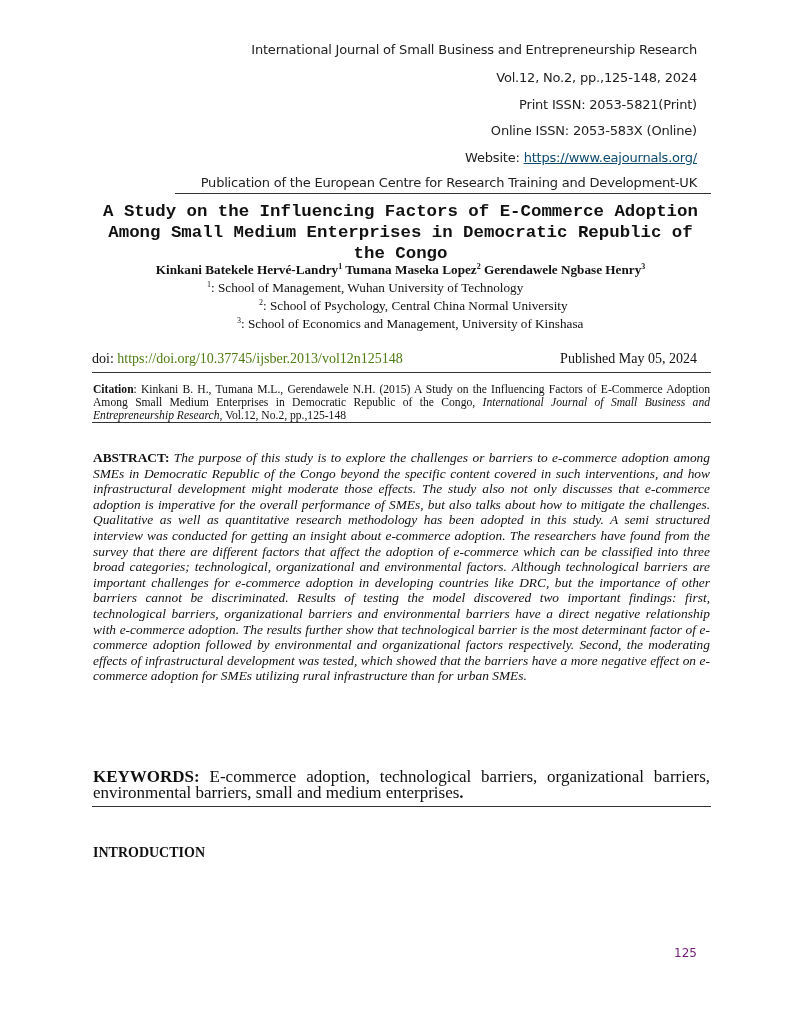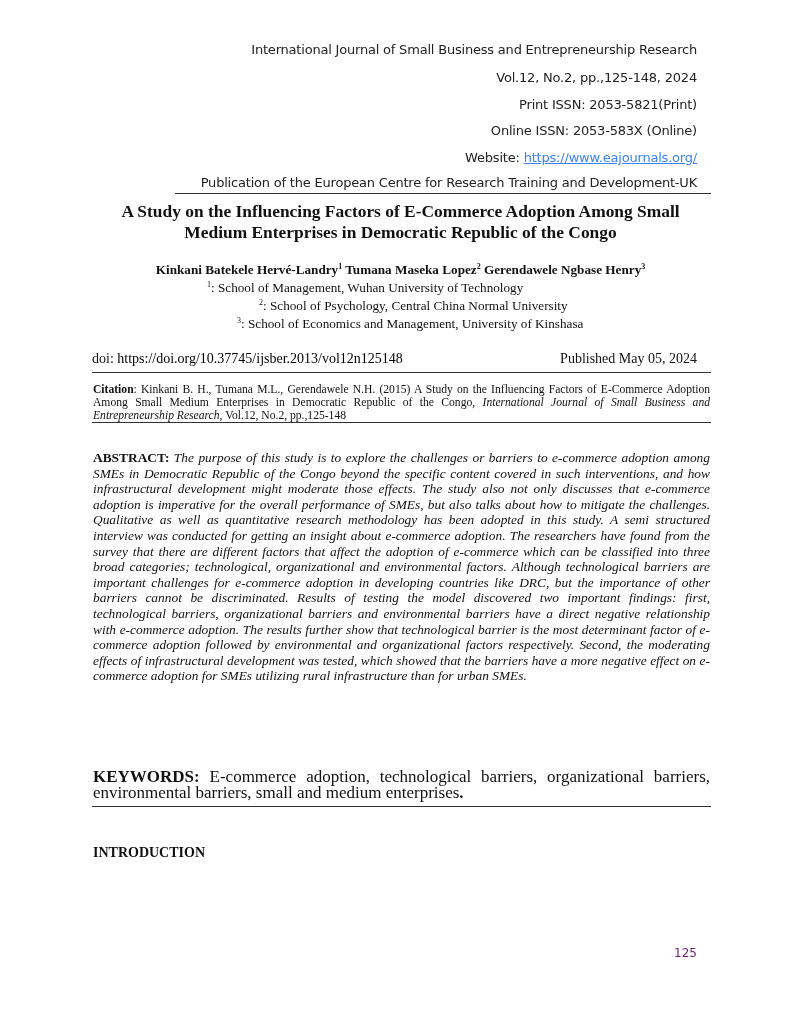--- a/index.html
+++ b/index.html
@@ -1,35 +1,35 @@
 <!DOCTYPE html>
 <html><head>
 <meta charset="utf-8">
 <style>
   html, body { margin: 0; padding: 0; background: #ffffff; }
   body { width: 791px; height: 1024px; position: relative; overflow: hidden; color: #111; }
   .page { position: absolute; left: 0; top: 0; width: 791px; height: 1024px; }
   .hdr { position: absolute; right: 94px; text-align: right; font-family: "DejaVu Sans", sans-serif; font-size: 13px; color: #222; white-space: nowrap; letter-spacing: -0.2px; }
-  .hdr a { color: #3b82f6; text-decoration: underline; }
+  .hdr a { color: #0c4a6e; text-decoration: underline; }
   #h1 { top: 42px; }
   #h2 { top: 70px; margin-left: 18px; }
   #h3 { top: 97px; }
   #h4 { top: 123px; }
   #h5 { top: 150px; }
   #h6 { top: 175px; }
   .hdr-rule { position: absolute; left: 175px; width: 536px; top: 193px; height: 0; border-top: 1.2px solid #333; }
-  .title { position: absolute; left: 90px; width: 621px; top: 201px; text-align: center; font-family: Liberation Serif, serif; font-weight: bold; font-size: 17.4px; line-height: 21px; }
+  .title { position: absolute; left: 90px; width: 621px; top: 201px; text-align: center; font-family: Liberation Mono, monospace; font-weight: bold; font-size: 17.4px; line-height: 21px; }
   .authors { position: absolute; left: 90px; width: 621px; top: 262px; text-align: center; font-family: "Liberation Serif", serif; font-weight: bold; font-size: 13.2px; }
   .authors sup, .aff sup { font-size: 8px; vertical-align: 5px; }
   .aff { position: absolute; font-family: "Liberation Serif", serif; font-size: 13.2px; white-space: nowrap; }
   #aff1 { left: 207px; top: 280px; }
   #aff2 { left: 259px; top: 298px; }
   #aff3 { left: 237px; top: 316px; }
   .doi { position: absolute; left: 92px; top: 351px; font-family: "Liberation Serif", serif; font-size: 14px; }
-  .doi a { color: #000000; text-decoration: none; }
+  .doi a { color: #4d7c0f; text-decoration: none; }
   .pub { position: absolute; right: 94px; top: 351px; font-family: "Liberation Serif", serif; font-size: 14px; }
   .rule { position: absolute; left: 92px; width: 619px; height: 0; border-top: 1.3px solid #333; }
   #rule1 { top: 372px; }
   #rule2 { top: 422px; }
   #rule3 { top: 806px; }
   .citation { position: absolute; left: 93px; width: 617px; top: 383px; font-family: "Liberation Serif", serif; font-size: 11.6px; line-height: 13px; text-align: justify; }
   .citation i { font-style: italic; }
   .abstract { position: absolute; left: 93px; width: 617px; top: 450px; font-family: "Liberation Serif", serif; font-size: 13.4px; line-height: 15.6px; text-align: justify; }
   .abstract b { font-style: normal; }
   .abstract .it { font-style: italic; }

